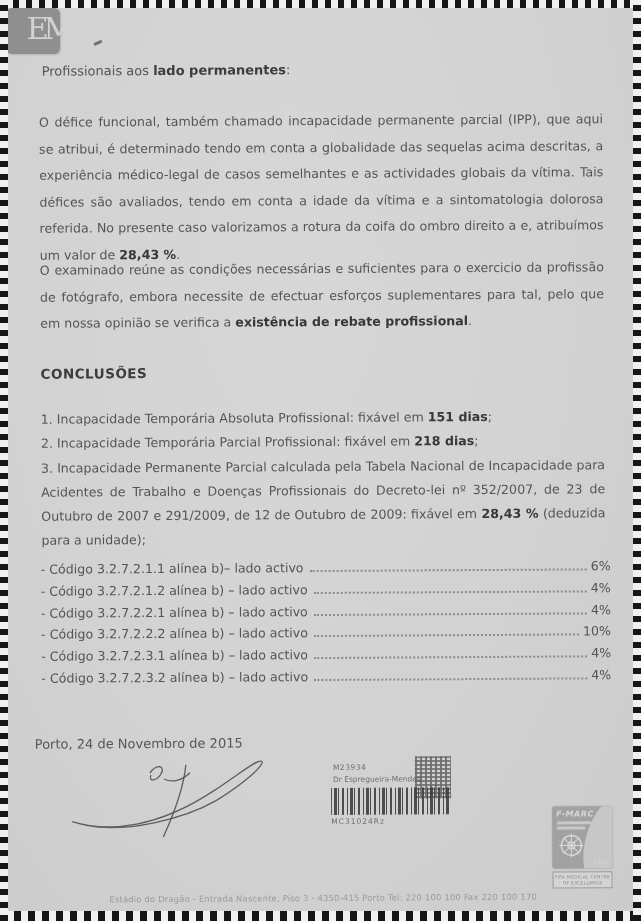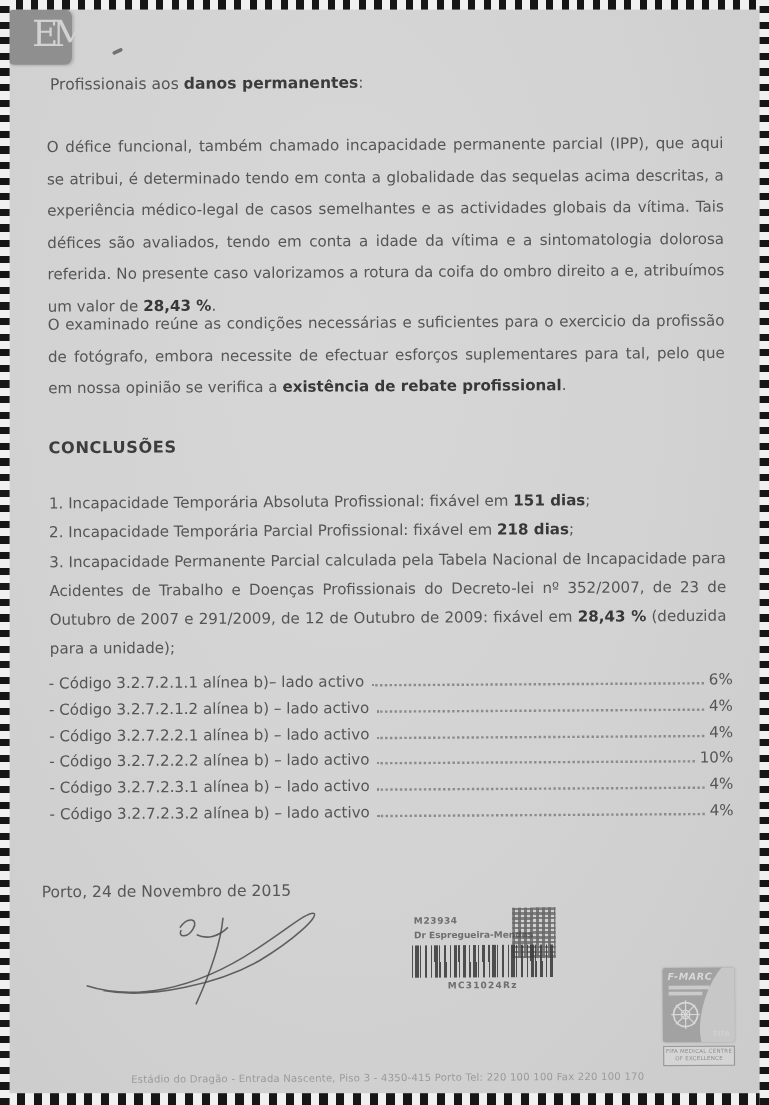--- a/index.html
+++ b/index.html
@@ -44,36 +44,36 @@
   .crow{display:flex;align-items:baseline;height:21.8px;}
   .crow .lbl{white-space:nowrap;}
   .crow .dots{flex:1;border-bottom:2px dotted #8b8b8b;margin:0 4px 4px 6px;}
   .crow .val{white-space:nowrap;}
 
   .date{position:absolute;left:33px;top:735px;font-size:13px;color:#575757;}
 
   .signature{position:absolute;left:62px;top:746px;width:205px;height:95px;z-index:5;}
   .signature path{fill:none;stroke:#4a4a4a;stroke-width:1.3;opacity:.85;}
 
-  .stamp{position:absolute;left:334px;top:755px;width:132px;height:84px;font-size:7.5px;color:#6e6e6e;font-weight:bold;}
+  .stamp{position:absolute;left:322px;top:755px;width:132px;height:84px;font-size:7.5px;color:#6e6e6e;}
   .stamp .sid{position:absolute;left:9px;top:8px;letter-spacing:.5px;}
   .stamp .sdoc{position:absolute;left:9px;top:20px;white-space:nowrap;}
   .stamp .qr{position:absolute;right:5px;top:2px;width:36px;height:42px;opacity:.75;
     background:
       repeating-linear-gradient(90deg, rgba(70,70,70,.85) 0 2px, transparent 2px 5px),
       repeating-linear-gradient(0deg, rgba(70,70,70,.8) 0 2px, transparent 2px 4px);
   }
   .stamp .barcode{position:absolute;left:7px;top:33px;width:118px;height:27px;opacity:.9;
     background:repeating-linear-gradient(90deg,
       #3e3e3e 0 1px, transparent 1px 3px,
       #3e3e3e 3px 6px, transparent 6px 7px,
       #3e3e3e 7px 8px, transparent 8px 11px,
       #3e3e3e 11px 13px, transparent 13px 16px);
   }
-  .stamp .blabel{position:absolute;left:7px;top:62px;width:118px;text-align:center;letter-spacing:1px;}
+  .stamp .blabel{position:absolute;left:7px;top:62px;width:118px;letter-spacing:1px;}
 
   .seal{position:absolute;left:533px;top:808px;width:64px;z-index:5;margin-left:17px;}
   .seal .box{position:relative;width:60px;height:62px;background:#a2a2a2;border-radius:2px;overflow:hidden;box-shadow:0 0 2px rgba(0,0,0,.2);}
   .seal .box:after{content:"";position:absolute;right:-18px;top:-12px;width:44px;height:90px;background:rgba(230,230,230,.55);border-radius:50%;transform:rotate(18deg);}
   .seal .t1{position:absolute;left:4px;top:3px;font-size:8px;font-weight:bold;font-style:italic;color:#d8d8d8;letter-spacing:.5px;z-index:2;}
   .seal .ln{position:absolute;left:5px;height:3px;background:rgba(220,220,220,.7);z-index:2;}
   .seal .ln.a{top:15px;width:34px;}
   .seal .ln.b{top:20px;width:28px;}
   .seal .globe{position:absolute;left:6px;top:26px;z-index:2;}
   .seal .fifa{position:absolute;right:4px;bottom:3px;font-size:6px;font-weight:bold;color:#d0d0d0;z-index:3;}
@@ -92,21 +92,21 @@
 
   <div class="logo">
     <span>EM</span>
   </div>
 
   <div class="content">
 
     <div class="pen-mark"></div>
 
     <div class="intro">
-      <span>Profissionais aos </span><b>danos permanentes</b><span>:</span>
+      <span>Profissionais aos </span><b>lado permanentes</b><span>:</span>
     </div>
 
     <div class="para p1">
       <span>O défice funcional, também chamado incapacidade permanente parcial (IPP), que aqui se atribui, é determinado tendo em conta a globalidade das sequelas acima descritas, a experiência médico-legal de casos semelhantes e as actividades globais da vítima. Tais défices são avaliados, tendo em conta a idade da vítima e a sintomatologia dolorosa referida. No presente caso valorizamos a rotura da coifa do ombro direito a e, atribuímos um valor de </span><b>28,43 %</b><span>.</span>
     </div>
 
     <div class="para p2">
       <span>O examinado reúne as condições necessárias e suficientes para o exercicio da profissão de fotógrafo, embora necessite de efectuar esforços suplementares para tal, pelo que em nossa opinião se verifica a </span><b>existência de rebate profissional</b><span>.</span>
     </div>
 

